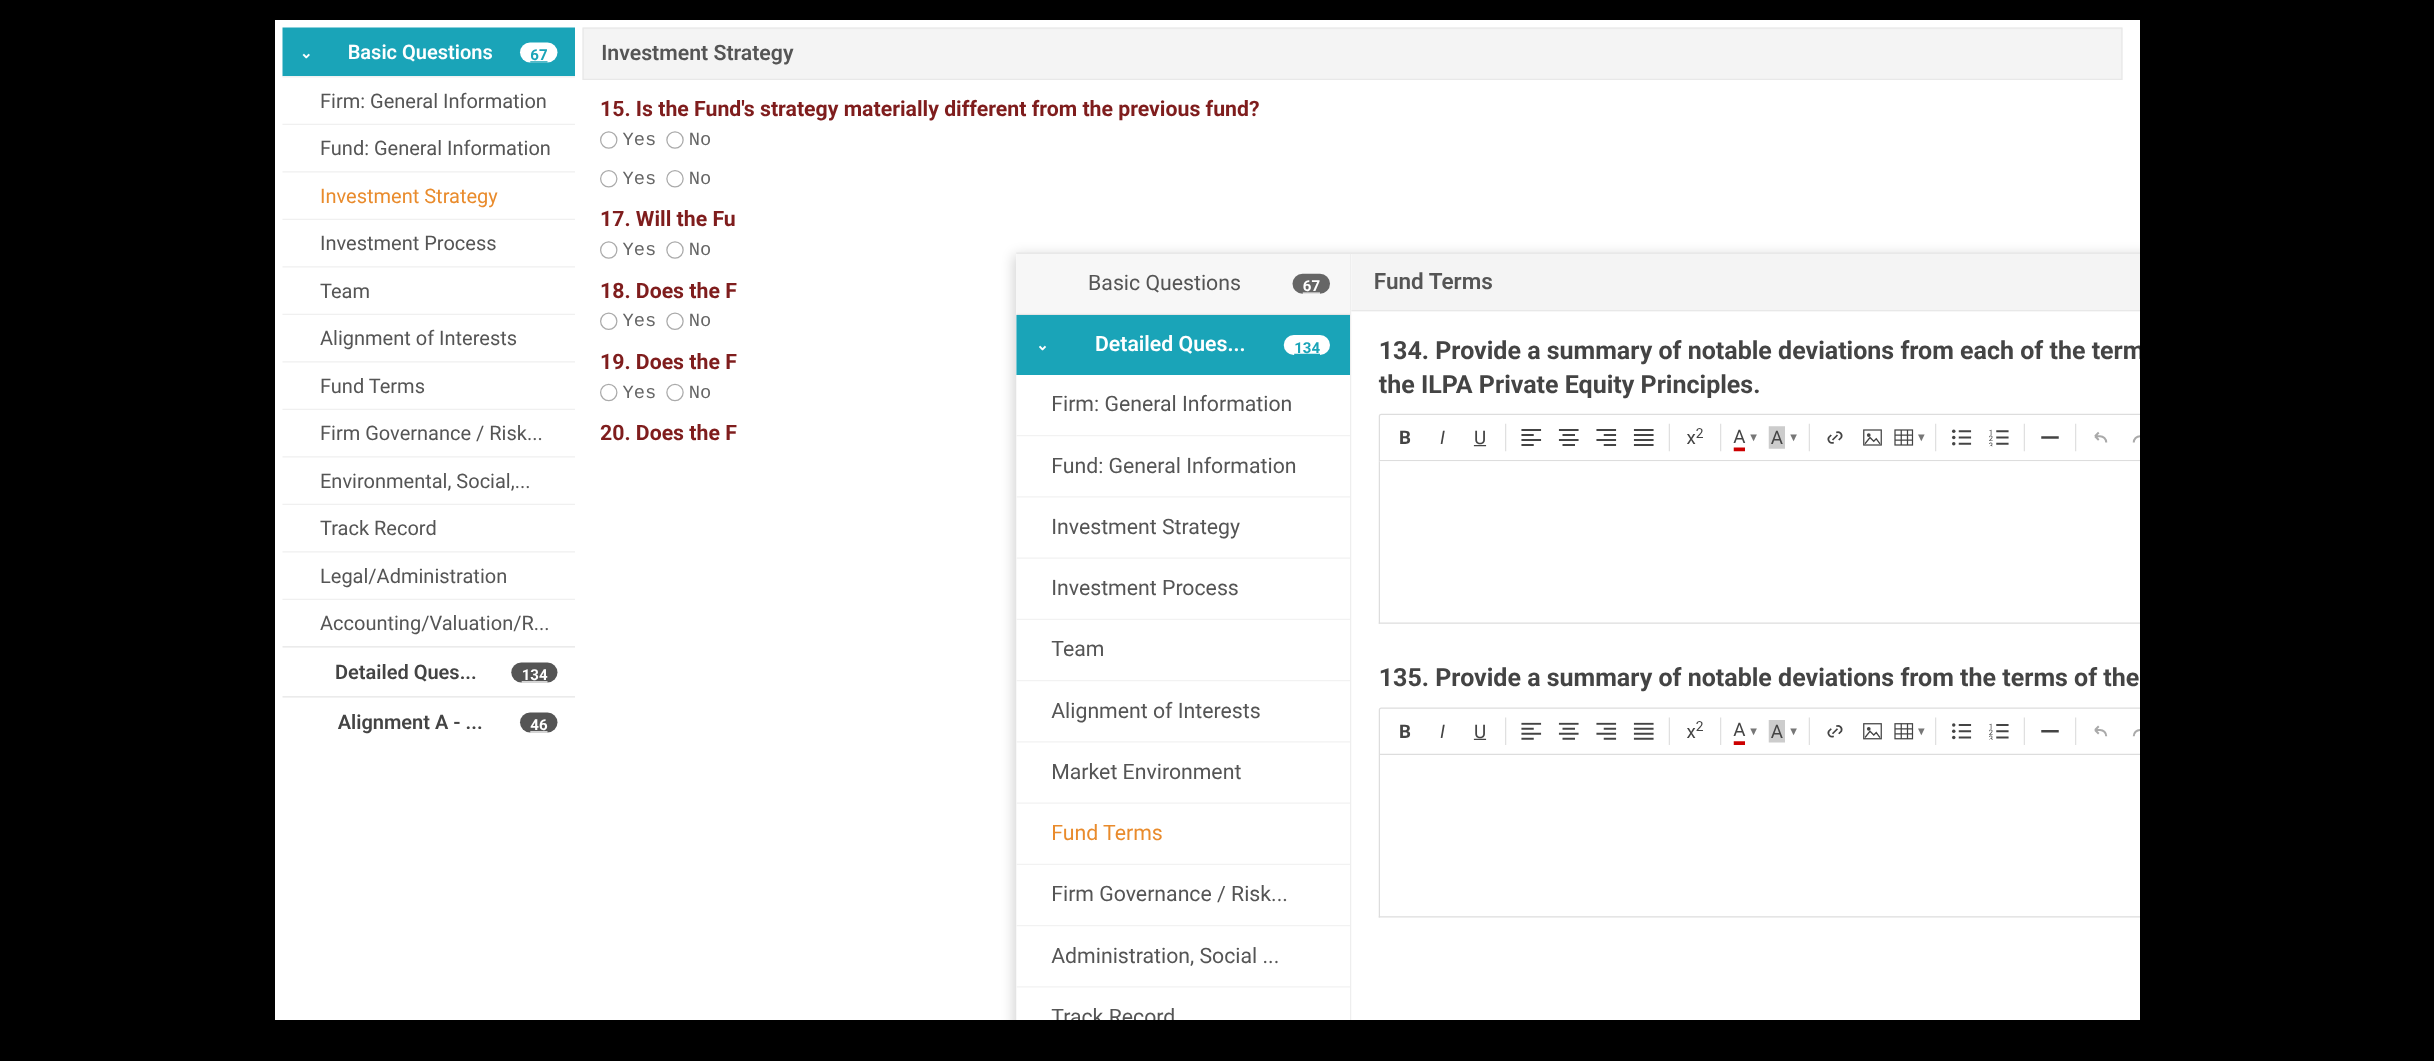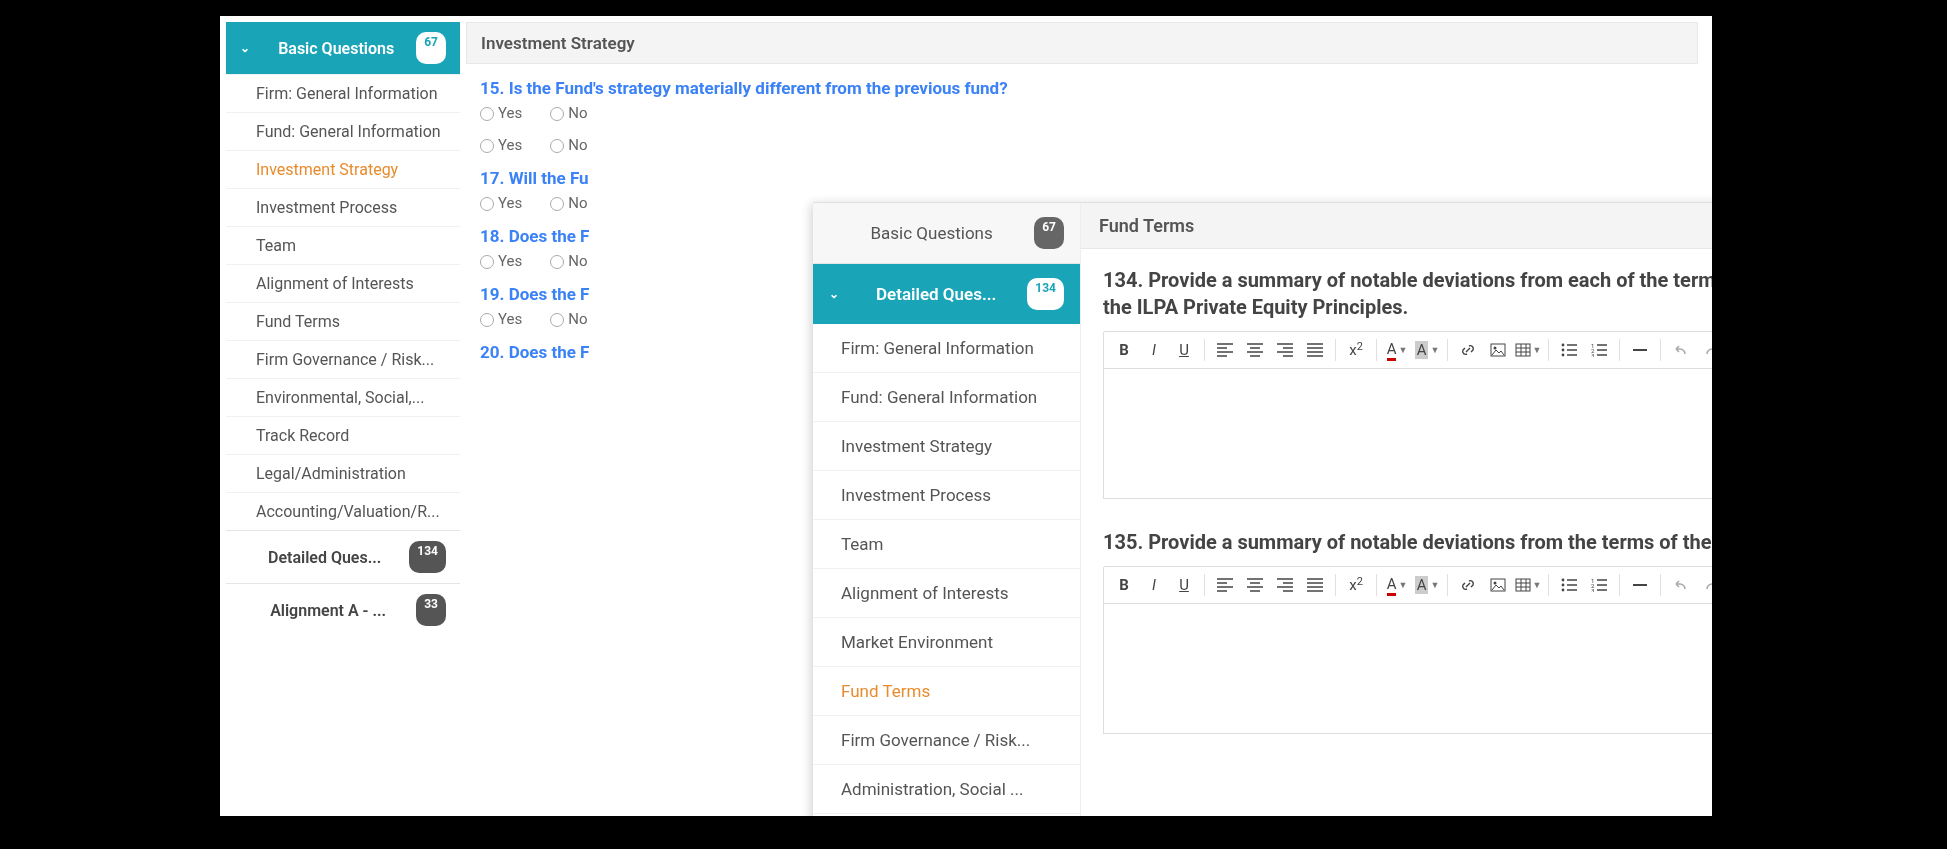--- a/index.html
+++ b/index.html
@@ -36,23 +36,23 @@
     display: flex; align-items: center; justify-content: space-between;
     padding: 10px 14px 10px 14px;
     font-size: 16px; font-weight: 600;
     cursor: pointer;
   }
   .nav-header.active { background: #1aa4b8; color: #fff; }
   .nav-header.inactive { background: #fff; color: #444; border-top: 1px solid #e5e5e5; }
   .nav-header .chev { margin-right: 6px; font-size: 12px; }
   .nav-header .label { flex: 1; text-align: center; }
   .badge {
-    display: inline-block; min-width: 28px; height: 32px; padding: 0 8px;
+    display: inline-block; min-width: 28px; height: 16px; padding: 0 8px;
     border-radius: 10px; background: #fff; color: #1aa4b8;
-    font-size: 12px; font-weight: 700; line-height: 20px; text-align: left;
+    font-size: 12px; font-weight: 700; line-height: 20px; text-align: left; text-decoration: underline;
   }
   .nav-header.inactive .badge { background: #555; color: #fff; }
   .nav-item {
     padding: 9px 14px 9px 30px;
     font-size: 16px; color: #555; background: #fff;
     border-top: 1px solid #f0f0f0;
     cursor: pointer;
     white-space: nowrap; overflow: hidden; text-overflow: ellipsis;
   }
   .nav-item.selected { color: #e98b2c; }
@@ -60,22 +60,22 @@
     position: absolute; top: 0; left: 240px; right: 0; bottom: 0;
     padding-right: 20px;
     font-size: 17px; color: #333;
   }
   .section-header {
     background: #f4f4f4; border: 1px solid #e8e8e8;
     padding: 10px 14px; font-size: 17px; font-weight: 600; color: #555;
     margin-bottom: 14px;
   }
   .q { margin: 0 0 14px 14px; }
-  .q-text { font-weight: 700; margin-bottom: 6px; color: #3b82f6; }
-  .radio-row { display: flex; gap: 28px; align-items: center; color: #666; font-size: 15px; }
+  .q-text { font-weight: 700; margin-bottom: 6px; color: #7f1d1d; }
+  .radio-row { display: flex; gap: 8px; align-items: center; color: #666; font-size: 15px; font-family: Liberation Mono, monospace; }
   .radio-row .circle {
     width: 14px; height: 14px; border: 1.5px solid #aaa; border-radius: 50%;
     display: inline-block; margin-right: 4px; vertical-align: middle;
   }
   
   .layer2 {
     position: absolute;
     top: 186px;
     left: 593px;
     width: 1290px;
@@ -146,21 +146,21 @@
         <div class="nav-item">Environmental, Social,...</div>
         <div class="nav-item">Track Record</div>
         <div class="nav-item">Legal/Administration</div>
         <div class="nav-item">Accounting/Valuation/R...</div>
         <div class="nav-header inactive">
           <span class="label">Detailed Ques...</span>
           <span class="badge">134</span>
         </div>
         <div class="nav-header inactive">
           <span class="label">Alignment A - ...</span>
-          <span class="badge">33</span>
+          <span class="badge">46</span>
         </div>
       </div>
 
       <div class="content1">
         <div class="section-header">Investment Strategy</div>
         <div class="q">
           <div class="q-text">15. Is the Fund's strategy materially different from the previous fund?</div>
           <div class="radio-row">
             <label><span class="circle"></span><span>Yes</span></label>
             <label><span class="circle"></span><span>No</span></label>

